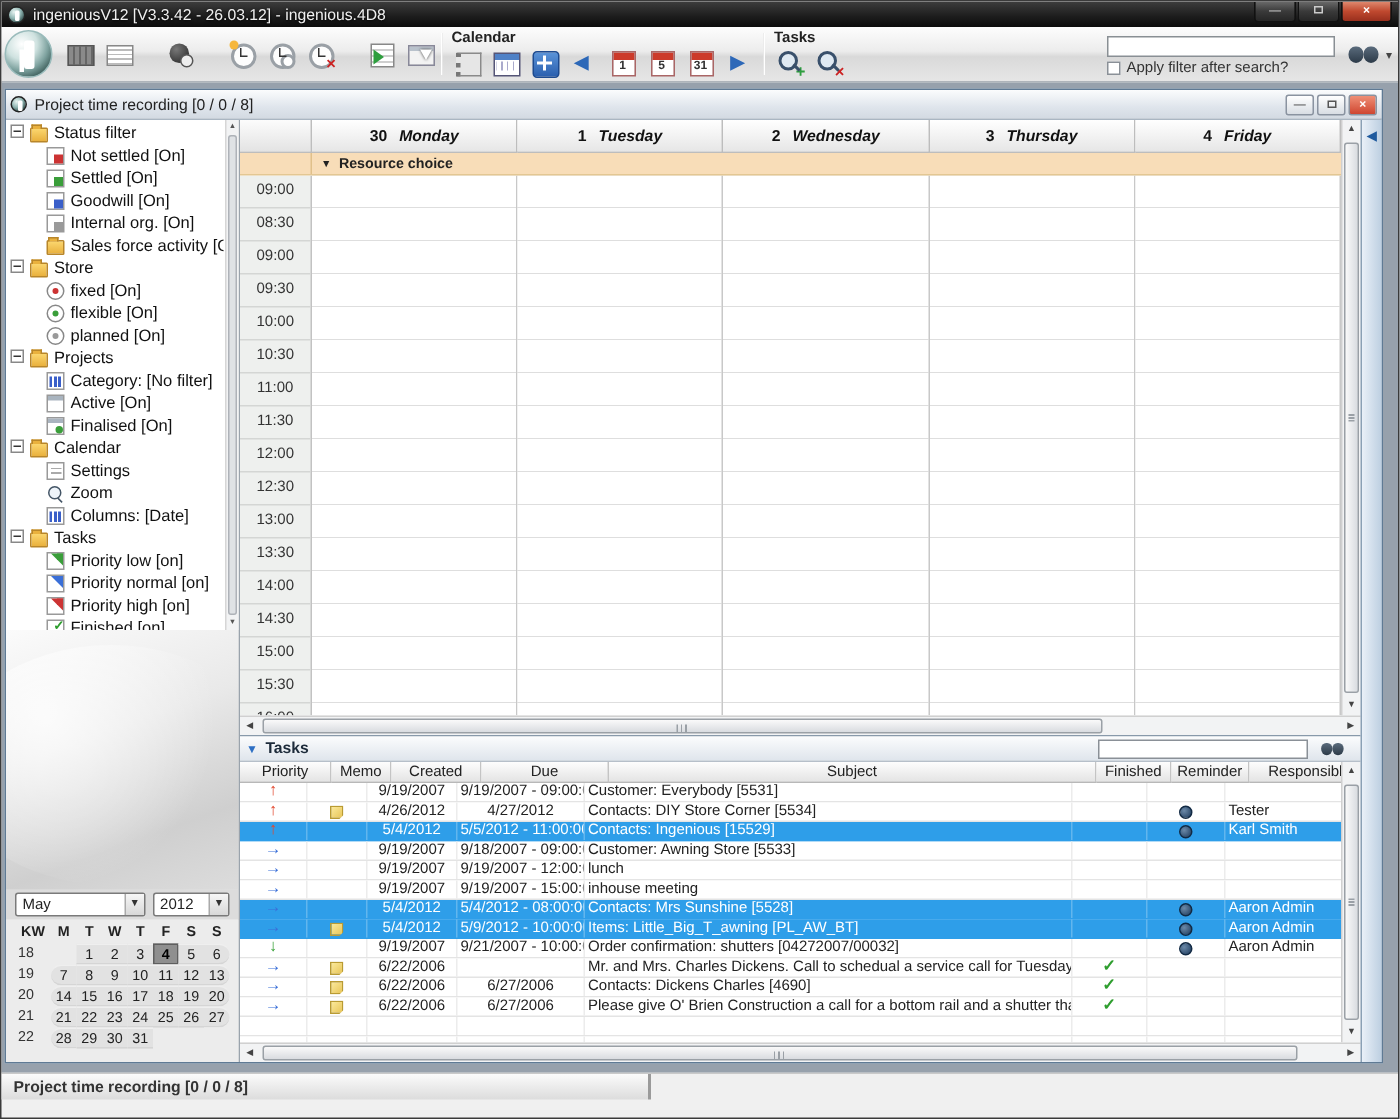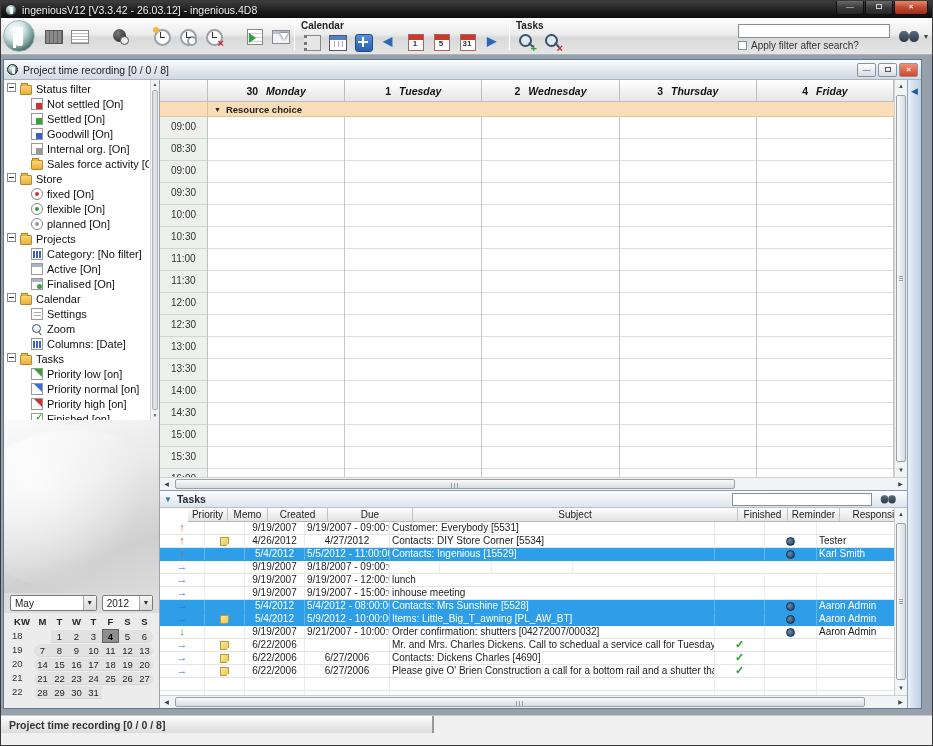--- a/index.html
+++ b/index.html
@@ -554,21 +554,21 @@
               <div class="tasks-bar">
                 <span class="tri">▼</span>
                 <span class="lbl">Tasks</span>
                 <span class="spacer"></span>
                 <input class="tasks-search" value="" style="">
                 <div class="binocs"></div>
               </div>
               <div class="tasks-body">
                 <div class="tasks-table">
                   <div class="thead" id="tasks-thead">
-                      <div class="th" style="width: 40px; margin-left: 28px;">Priority</div>
+                      <div class="th" style="width: 61px;">Priority</div>
                       <div class="th" style="width: 40px;">Memo</div>
                       <div class="th" style="width: 60px;">Created</div>
                       <div class="th" style="width: 85px;">Due</div>
                       <div class="th" style="width: 325px;">Subject</div>
                       <div class="th" style="width: 50px;">Finished</div>
                       <div class="th" style="width: 52px;">Reminder</div>
                       <div class="th" style="width: 81px;">Responsible</div>
                     </div>
                   <div id="tasks-rows" style="flex:1;display:flex;flex-direction:column;overflow:hidden;">
                       <div class="trow">
@@ -599,20 +599,21 @@
                         <div class="td " style="width: 325px;">Contacts: Ingenious [15529]</div>
                         <div class="td c" style="width: 50px;"></div>
                         <div class="td c" style="width: 52px;"><span class="rem-ic"></span></div>
                         <div class="td " style="width: 81px;">Karl Smith</div>
                       </div>
                       <div class="trow">
                         <div class="td c" style="width: 45px;"><span class="pri normal">→</span></div>
                         <div class="td c" style="width: 40px;"></div>
                         <div class="td c" style="width: 60px;">9/19/2007</div>
                         <div class="td c" style="width: 85px;">9/18/2007 - 09:00:00</div>
+                        <div class="td " style="width: 325px;">Customer: Awning Store [5533]</div>
                         <div class="td c" style="width: 50px;"></div>
                         <div class="td c" style="width: 52px;"></div>
                         <div class="td " style="width: 81px;"></div>
                       </div>
                       <div class="trow">
                         <div class="td c" style="width: 45px;"><span class="pri normal">→</span></div>
                         <div class="td c" style="width: 40px;"></div>
                         <div class="td c" style="width: 60px;">9/19/2007</div>
                         <div class="td c" style="width: 85px;">9/19/2007 - 12:00:00</div>
                         <div class="td " style="width: 325px;">lunch</div>

